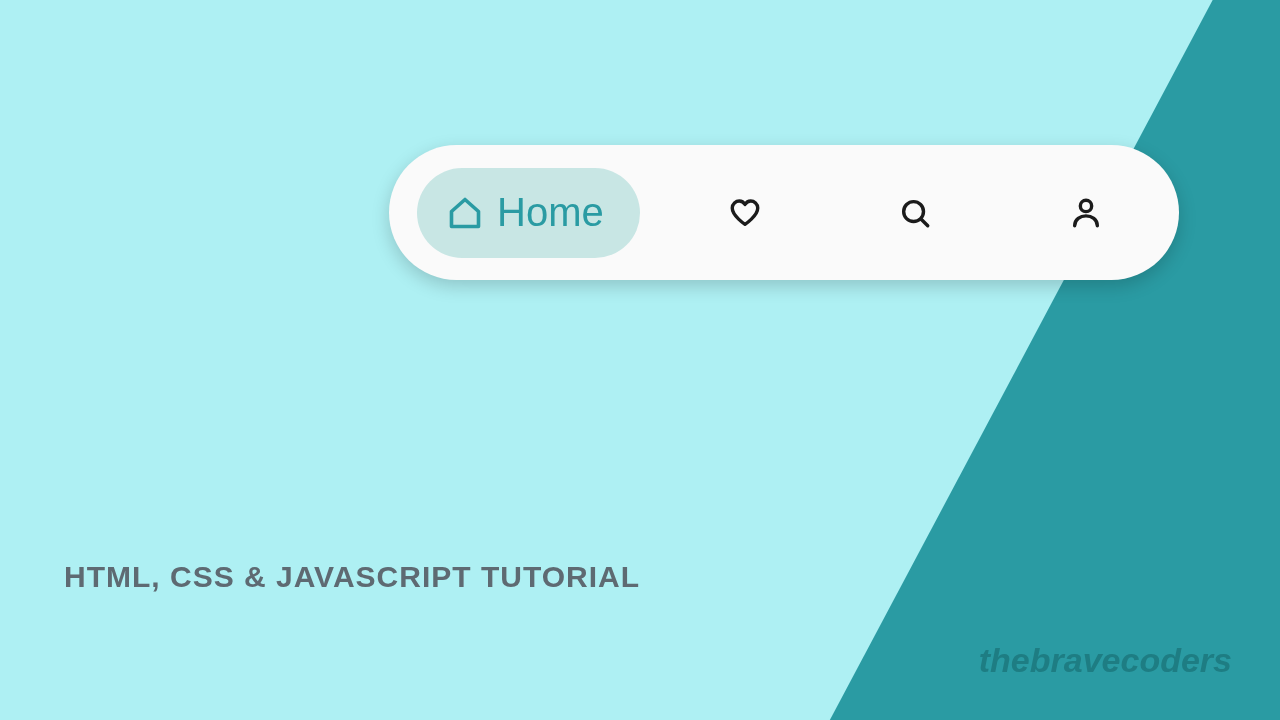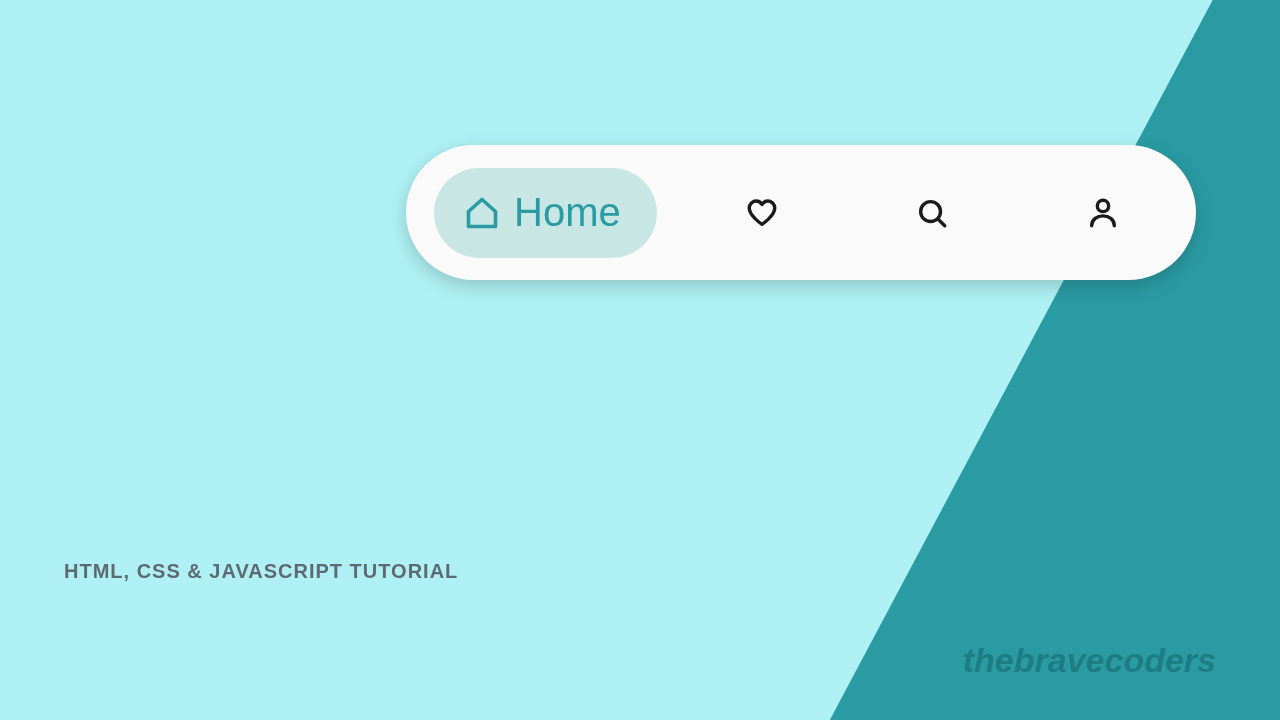--- a/index.html
+++ b/index.html
@@ -15,21 +15,21 @@
     top: -200px;
     left: -400px;
     width: 1400px;
     height: 1200px;
     background: #aef0f3;
     transform: skewX(-28deg);
   }
   .tab-bar {
     position: absolute;
     top: 145px;
-    left: 406px;
+    left: 389px;
     width: 790px;
     height: 135px;
     background: #fafafa;
     border-radius: 70px;
     box-shadow: 0 6px 18px rgba(0,0,0,0.18);
     display: flex;
     align-items: center;
     padding: 0 28px;
     gap: 40px;
   }
@@ -62,28 +62,28 @@
     top: 395px;
     font-size: 128px;
     font-weight: 900;
     color: #0e0e0e;
     letter-spacing: -2px;
   }
   .subtitle {
     position: absolute;
     left: 64px;
     top: 560px;
-    font-size: 20px;
+    font-size: 30px;
     font-weight: 700;
     color: #5e6a72;
     letter-spacing: 1px;
   }
   .brand {
     position: absolute;
-    right: 64px;
+    right: 48px;
     bottom: 40px;
     font-size: 34px;
     font-weight: 700;
     font-style: italic;
     color: #1e7d83;
     letter-spacing: 0px;
   }
 </style>
 </head>
 <body>

